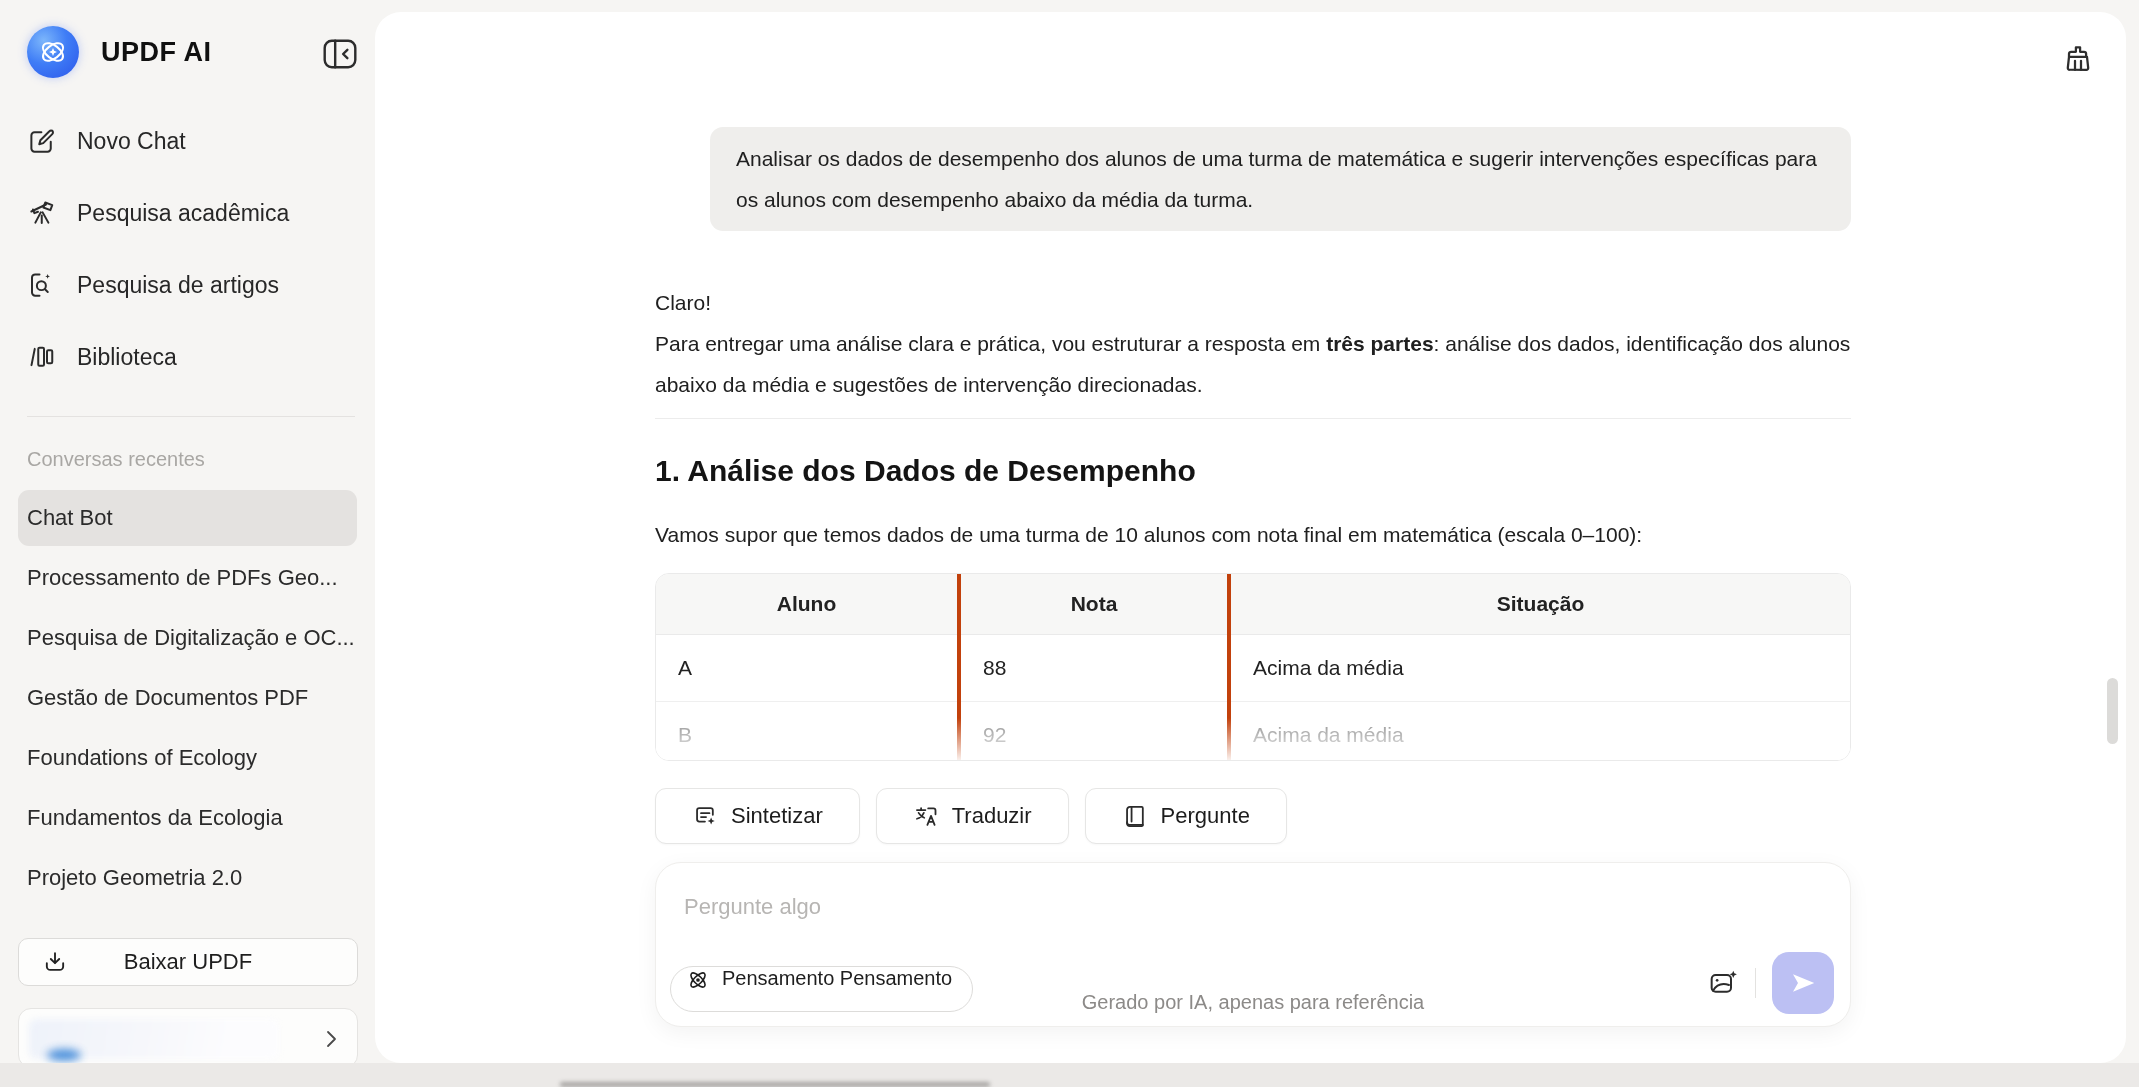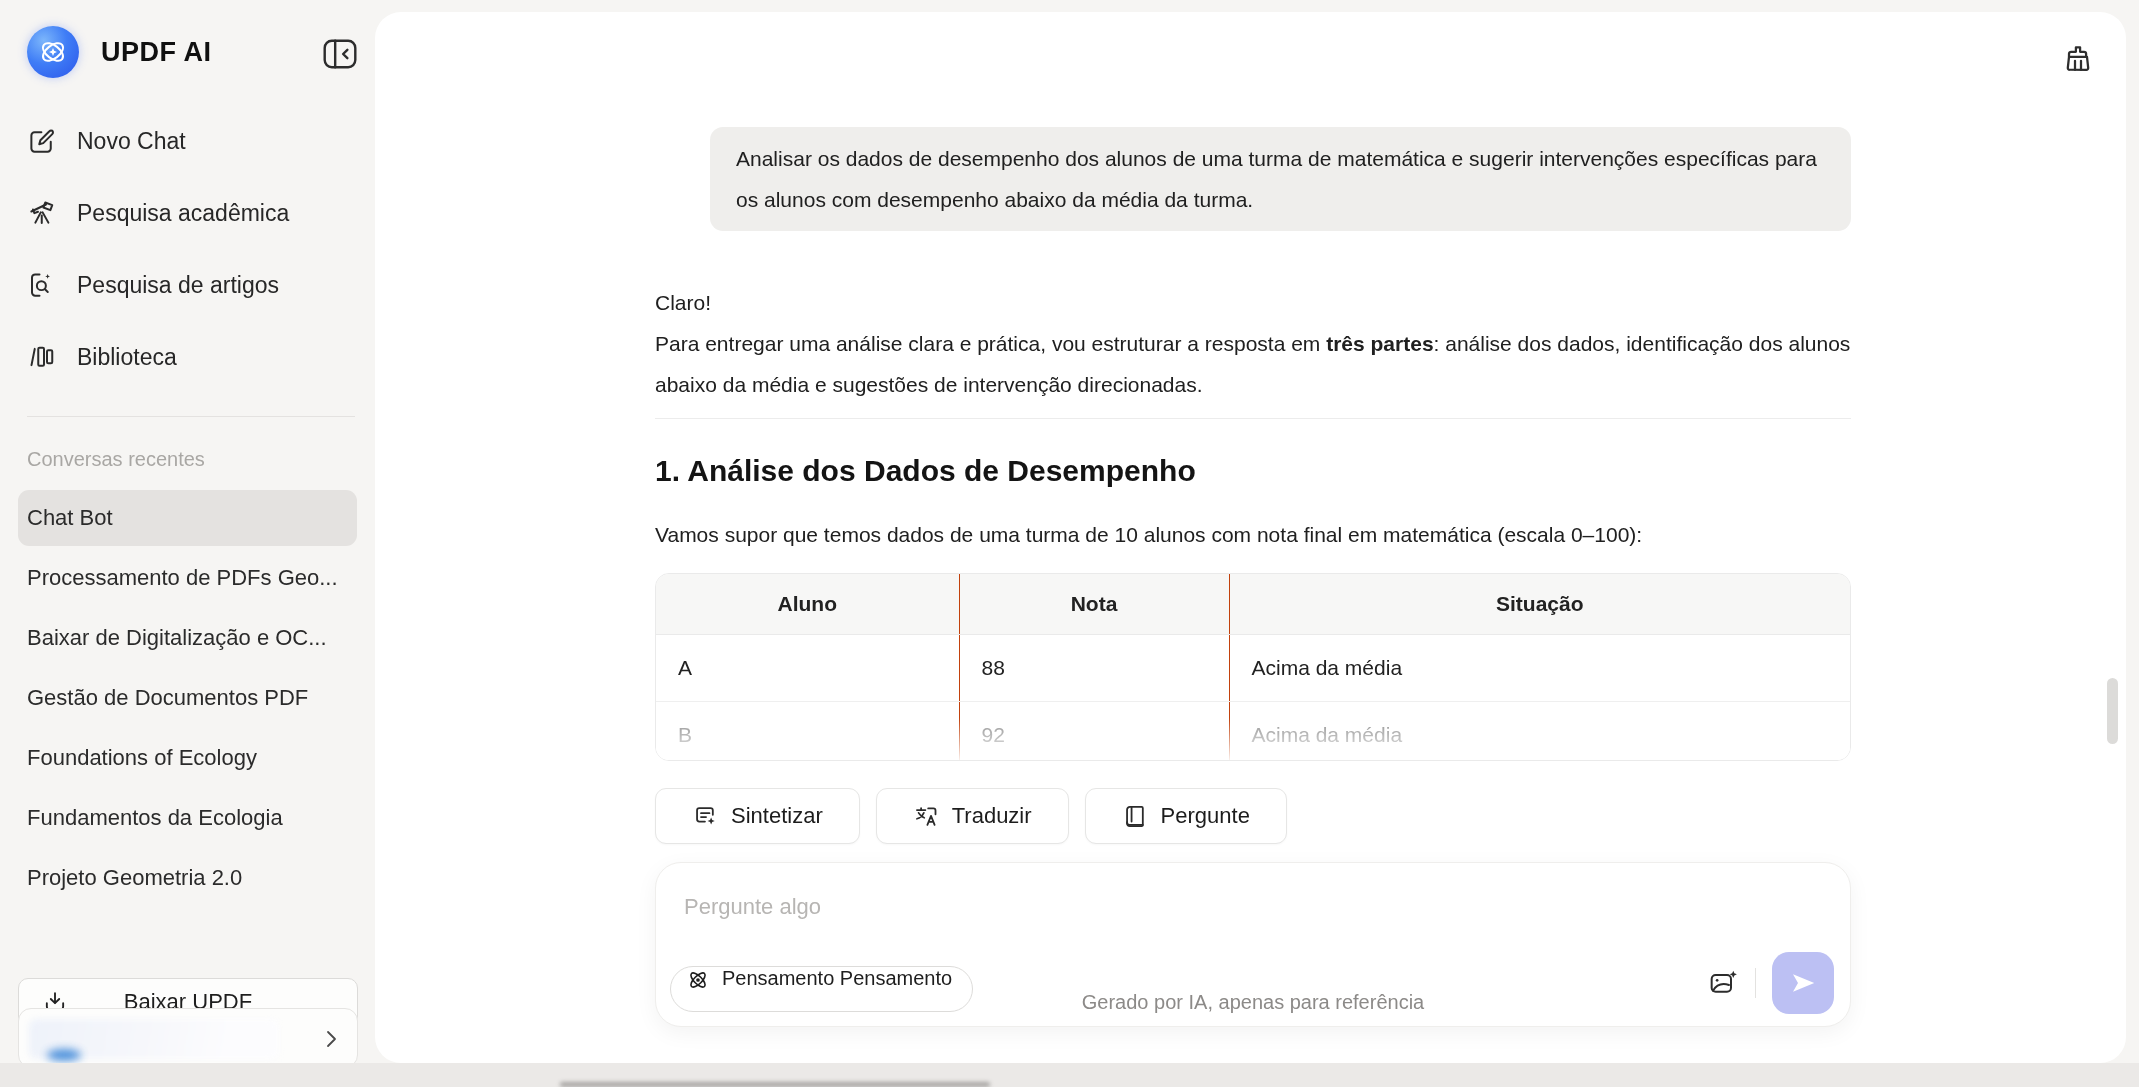--- a/index.html
+++ b/index.html
@@ -26,21 +26,21 @@
     display:flex; align-items:center; justify-content:center; border-radius:9px; cursor:pointer; }
   .nav { position:absolute; left:0; top:105px; width:375px; }
   .nav-item { display:flex; align-items:center; gap:20px; padding:0 27px; height:72px; font-size:23px; color:#272727; cursor:pointer; }
   .nav-item .ic { width:30px; height:30px; flex:0 0 auto; }
   .divider { position:absolute; left:27px; right:20px; top:416px; height:1px; background:#e4e2e0; }
   .recents-label { position:absolute; left:27px; top:448px; font-size:20px; color:#a9a7a4; }
   .recents { position:absolute; left:0; top:490px; width:375px; }
   .recent-item { height:60px; display:flex; align-items:center; padding:0 27px; font-size:22px; color:#2b2b2b;
     border-radius:11px; margin:0 18px; padding-left:9px; white-space:nowrap; overflow:hidden; cursor:pointer; }
   .recent-item.selected { background:#e4e2e0; height:56px; margin-bottom:2px; }
-  .download-btn { position:absolute; left:18px; right:17px; top:978px; height:48px;
+  .download-btn { position:absolute; left:18px; right:17px; top:938px; height:48px;
     background:#fdfdfc; border:1px solid #dcdbd9; border-radius:10px;
     display:flex; align-items:center; justify-content:center; gap:14px; font-size:22px; color:#1e1e1e; cursor:pointer; }
   .download-btn .ic { position:absolute; left:22px; }
   .profile-card { position:absolute; left:18px; right:17px; top:1008px; height:60px;
     background:#fdfdfc; border:1px solid #e5e4e2; border-radius:13px; overflow:hidden; cursor:pointer; }
   .profile-blur { position:absolute; left:10px; top:10px; width:250px; height:40px; border-radius:8px;
     background:linear-gradient(100deg,#eef2fa 0%, #f6f7fb 45%, #fcfcfe 80%); filter:blur(3px); }
   .profile-dot { position:absolute; left:28px; bottom:6px; width:34px; height:12px; border-radius:50%;
     background:#2f7fd6; filter:blur(4px); opacity:.85; }
   .profile-chevron { position:absolute; right:14px; top:18px; width:24px; height:24px; color:#4a4a4a; }
@@ -62,21 +62,21 @@
   .rule { margin-top:13px; height:1px; background:#ececec; border:0; }
 
   .h1 { margin-top:35px; font-size:30px; font-weight:bold; color:#141414; }
   .intro { margin-top:35px; font-size:21px; color:#202020; }
 
   .table-wrap { position:relative; margin-top:26px; height:188px; overflow:hidden;
     border:1px solid #eaeaea; border-radius:14px; }
   table { width:100%; border-collapse:collapse; font-size:21px; color:#222; }
   thead th { background:#f7f7f6; font-weight:bold; text-align:center; height:60px; border-bottom:1px solid #eaeaea; }
   td { height:67px; padding-left:22px; border-bottom:1px solid #efefef; background:#fff; }
-  th + th, td + td { border-left:1px solid #c2410c; }
+  th + th, td + td { border-left:4px solid #c2410c; }
   .c-aluno { width:303px; } .c-nota { width:270px; }
   tr.faded td { color:#8f8f8f; }
   .table-fade { position:absolute; left:0; right:0; bottom:0; height:42px;
     background:linear-gradient(to bottom, rgba(255,255,255,0), rgba(255,255,255,.92)); pointer-events:none; }
 
   .actions { margin-top:27px; display:flex; gap:16px; }
   .action-btn { display:flex; align-items:center; gap:12px; height:56px; padding:0 36px;
     background:#fff; border:1px solid #e6e6e5; border-radius:11px; font-size:22px; color:#1c1c1c; cursor:pointer;
     box-shadow:0 1px 2px rgba(0,0,0,.03); }
   .action-btn .ic { width:27px; height:27px; color:#2b2b2b; }
@@ -168,21 +168,21 @@
       <span>Biblioteca</span>
     </div>
   </nav>
 
   <div class="divider"></div>
   <div class="recents-label">Conversas recentes</div>
 
   <div class="recents">
     <div class="recent-item selected">Chat Bot</div>
     <div class="recent-item">Processamento de PDFs Geo...</div>
-    <div class="recent-item">Baixar de Digitalização e OC...</div>
+    <div class="recent-item">Pesquisa de Digitalização e OC...</div>
     <div class="recent-item">Gestão de Documentos PDF</div>
     <div class="recent-item">Foundations of Ecology</div>
     <div class="recent-item">Fundamentos da Ecologia</div>
     <div class="recent-item">Projeto Geometria 2.0</div>
   </div>
 
   <div class="download-btn">
     <span class="ic">
       <svg width="28" height="28" viewBox="0 0 24 24" fill="none" stroke="#222" stroke-width="1.6" stroke-linecap="round" stroke-linejoin="round">
         <path d="M12 4.5 v8.5 m0 0 l-3.6-3.6 M12 13 l3.6-3.6"></path>

